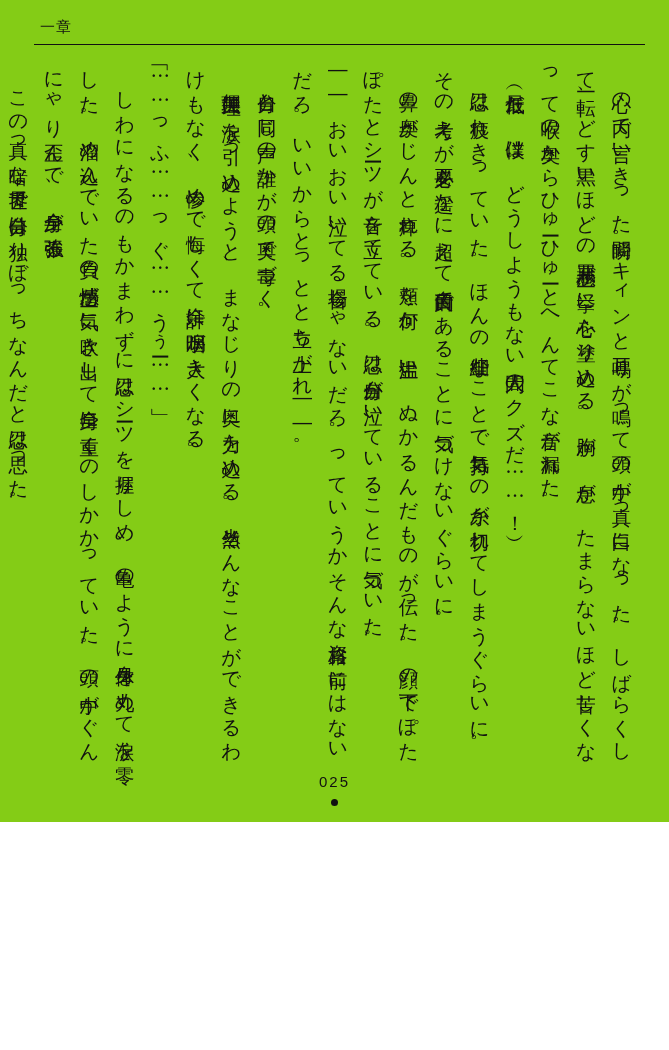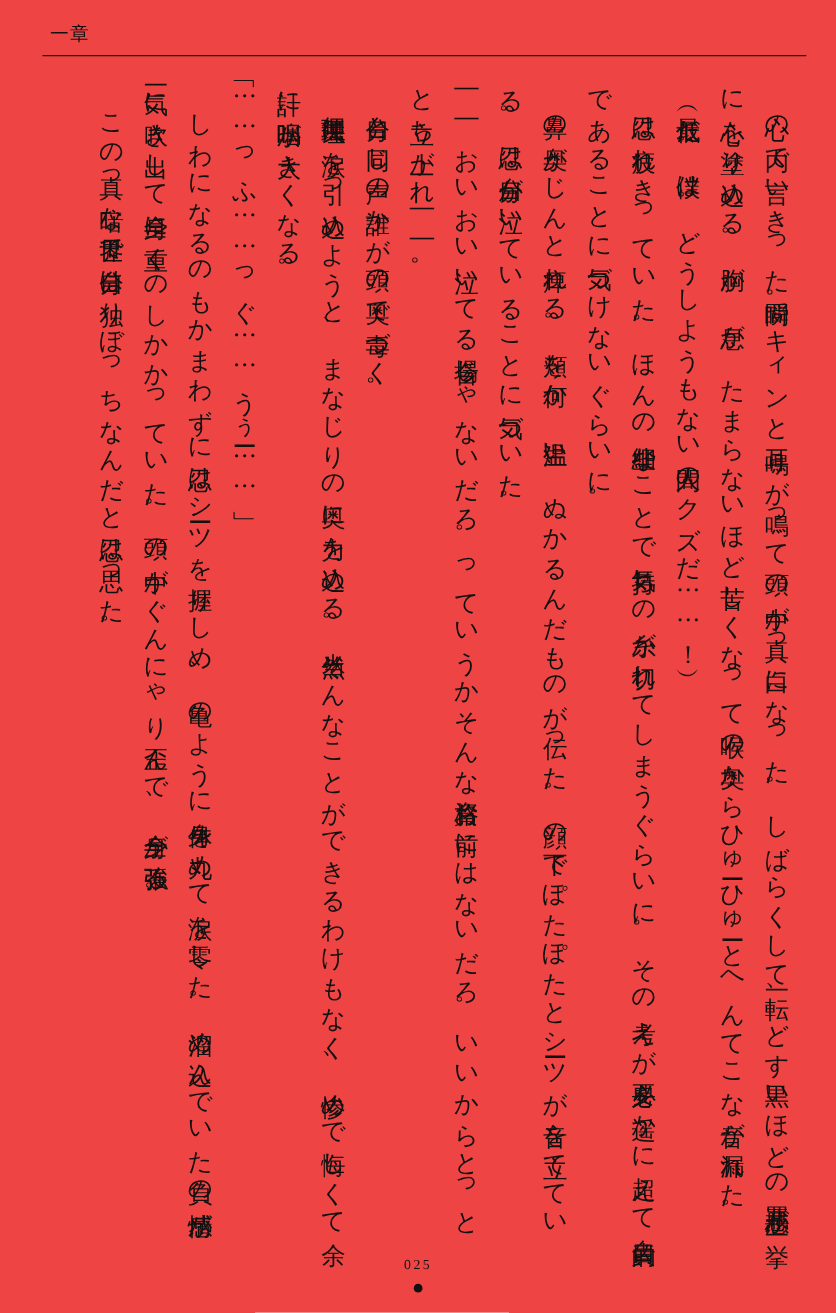--- a/index.html
+++ b/index.html
@@ -11,23 +11,23 @@
     width: 669px;
     height: 1050px;
     overflow: hidden;
     font-family: "DejaVu Serif", "Liberation Serif", serif;
     color: #111111;
   }
 
   .page {
     position: relative;
     width: 669px;
-    height: 1050px;
+    height: 822px;
     box-sizing: border-box;
-    background: #ef4444;
+    background: #84cc16;
   }
 
   
   .header {
     position: absolute;
     top: 18px;
     left: 40px;
     right: 40px;
     height: 30px;
     display: flex;
@@ -83,24 +83,24 @@
 
   
   .footer {
     position: absolute;
     left: 0;
     right: 0;
     bottom: 16px;
     text-align: center;
   }
   .page-number {
-    font-size: 11px;
+    font-size: 15px;
     letter-spacing: 2px;
     color: #111;
-    font-family: Liberation Serif, serif;
+    font-family: Liberation Sans, sans-serif;
   }
   .footer-dot {
     width: 7px;
     height: 7px;
     border-radius: 50%;
     background: #111;
     margin: 9px auto 0 auto;
   }
 </style>
 </head>

